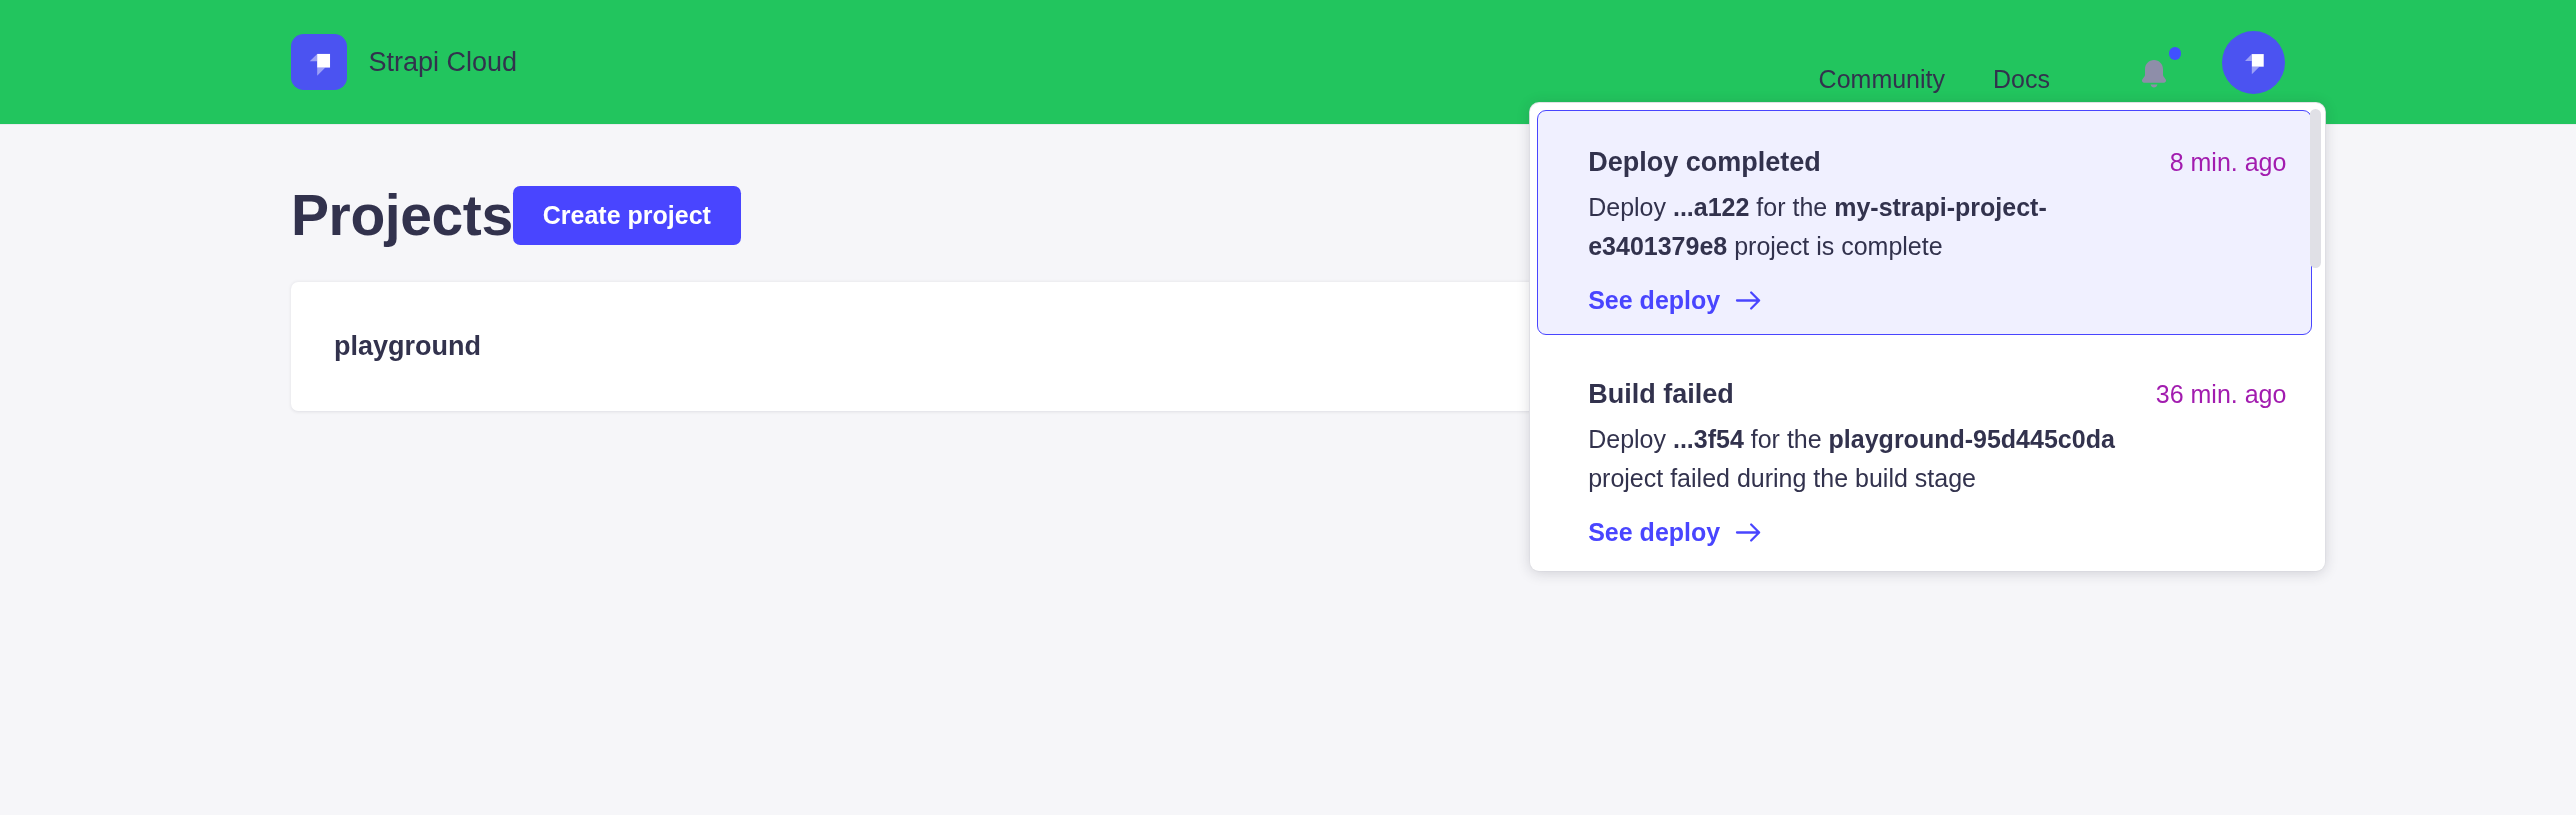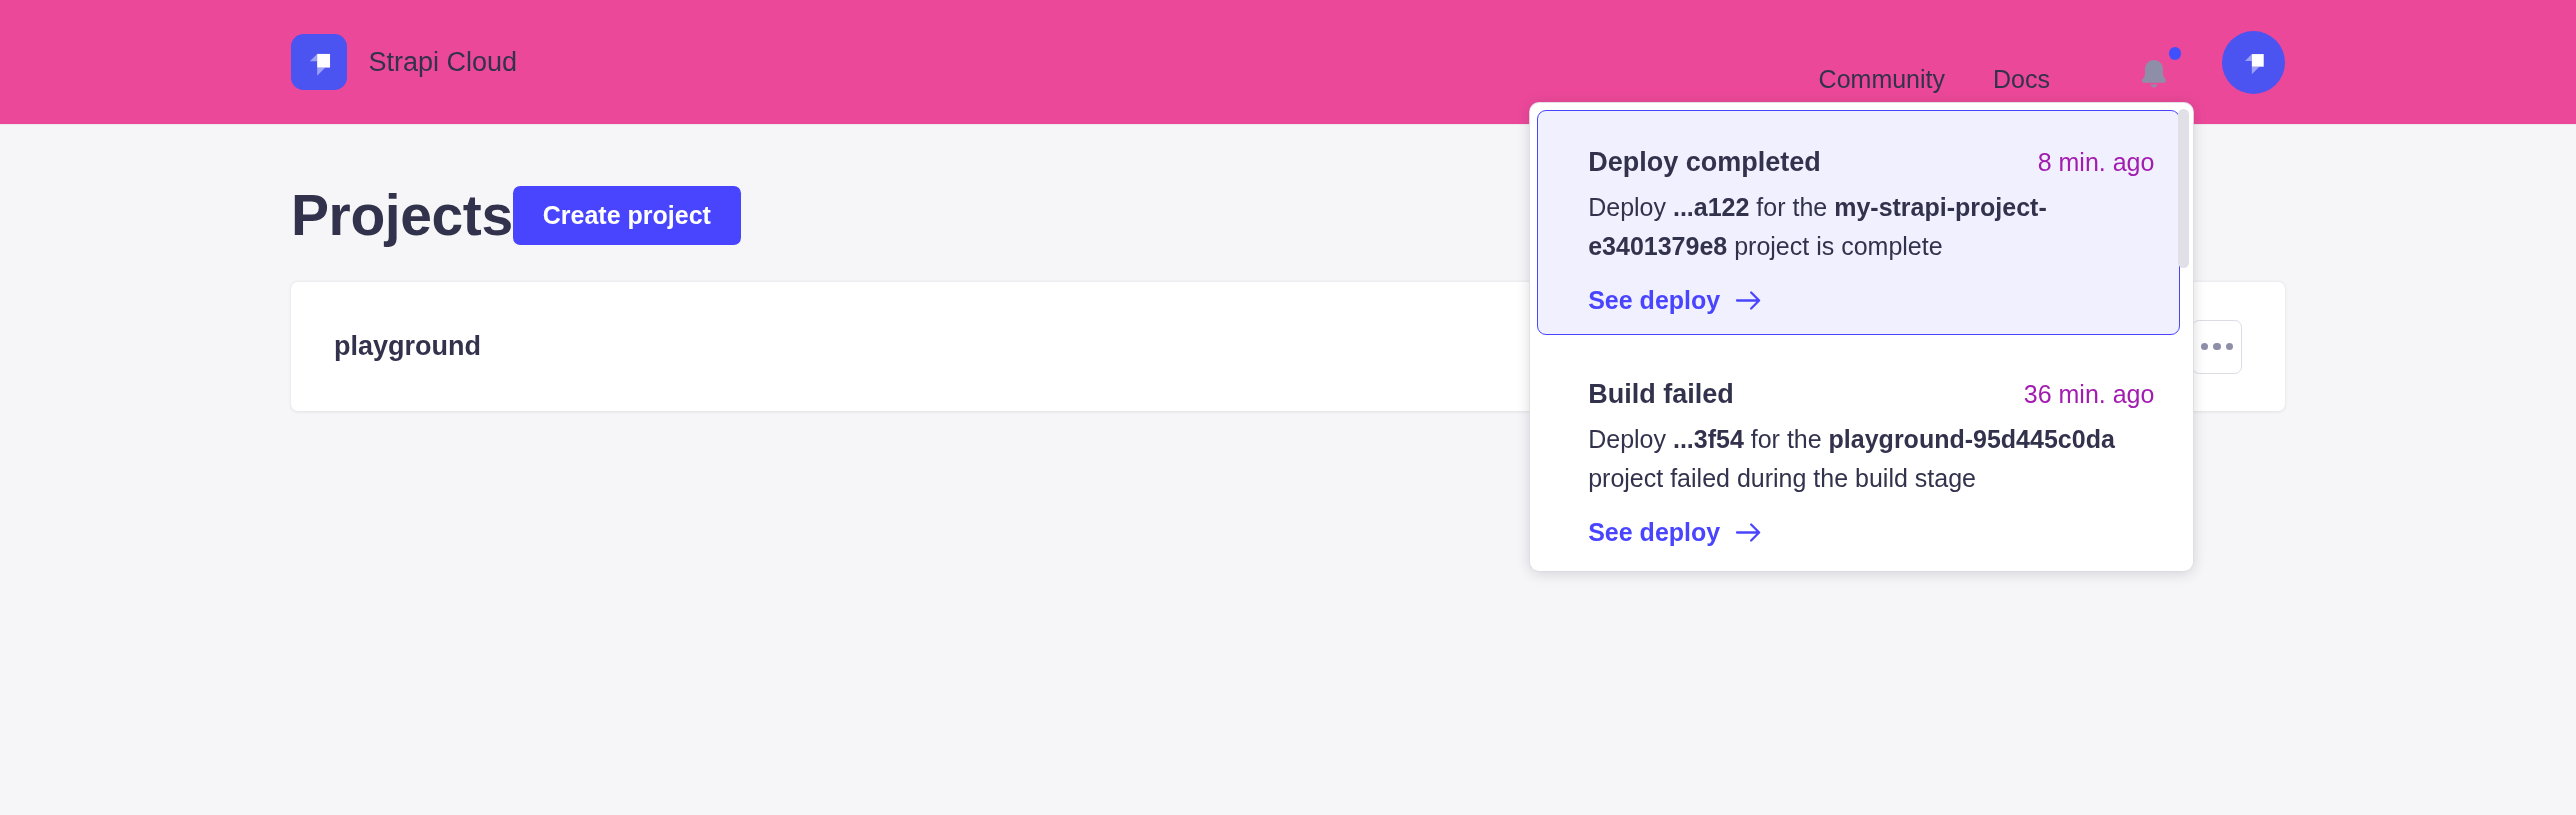--- a/index.html
+++ b/index.html
@@ -8,21 +8,21 @@
     font-family:"Liberation Sans", sans-serif;
     background:#F6F6F9;
     color:#32324D;
     position:relative;
     overflow:hidden;
   }
 
   
   .topbar {
     height:125px;
-    background:#ec4899;
+    background:#22c55e;
     border-bottom:1.8px solid #EAEAEF;
     display:flex;
     align-items:center;
   }
   .container { width:1994px; margin:0 auto; }
   .topbar-inner {
     display:flex; align-items:center; justify-content:space-between;
   }
   .brand { display:flex; align-items:center; gap:21.5px; cursor:pointer; }
   .brand-logo {
@@ -88,21 +88,21 @@
     cursor:pointer;
   }
   .more-btn .dot {
     width:7.2px; height:7.2px; border-radius:50%; background:#8E8EA9;
   }
 
   
   .notif-panel {
     position:absolute;
     left:1530px; top:103px;
-    width:663px;
+    width:795px;
     background:#FFFFFF;
     border-radius:9px;
     box-shadow:0 1.8px 13.4px rgba(33,33,52,0.18), 0 0 0 0.9px #F0F0F4;
     padding:7.2px;
     z-index:30;
   }
   .notif-item {
     border:1.8px solid transparent;
     border-radius:9px;
     padding:34px 25px 12.5px 50px;

